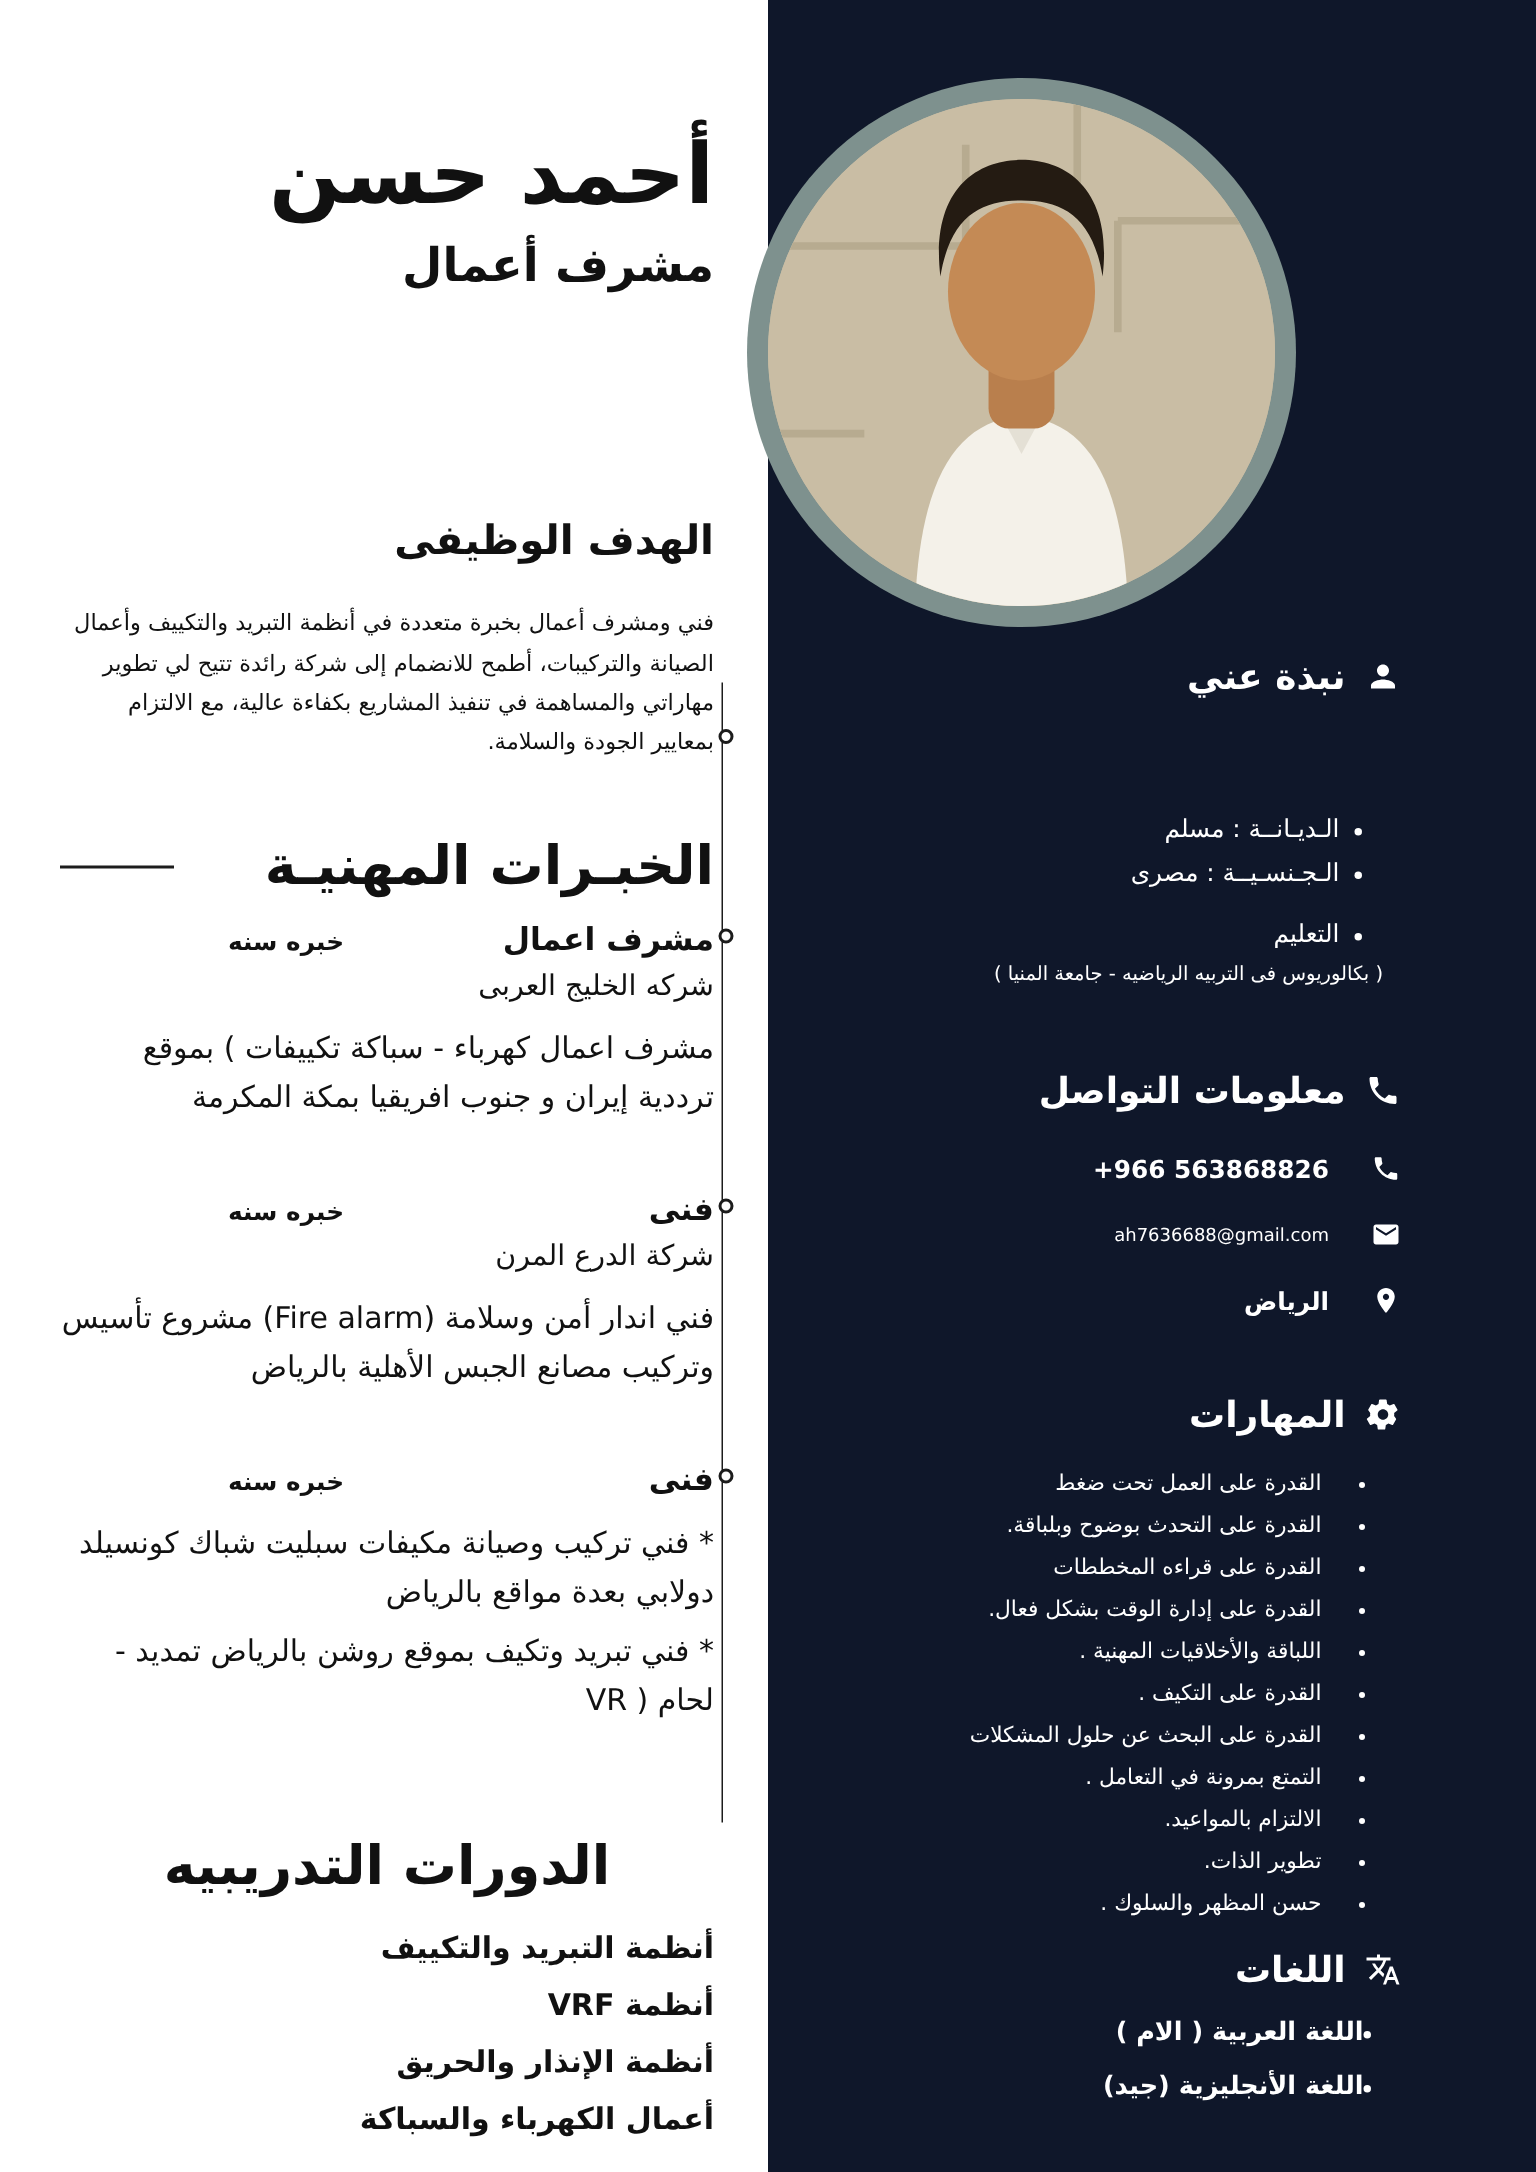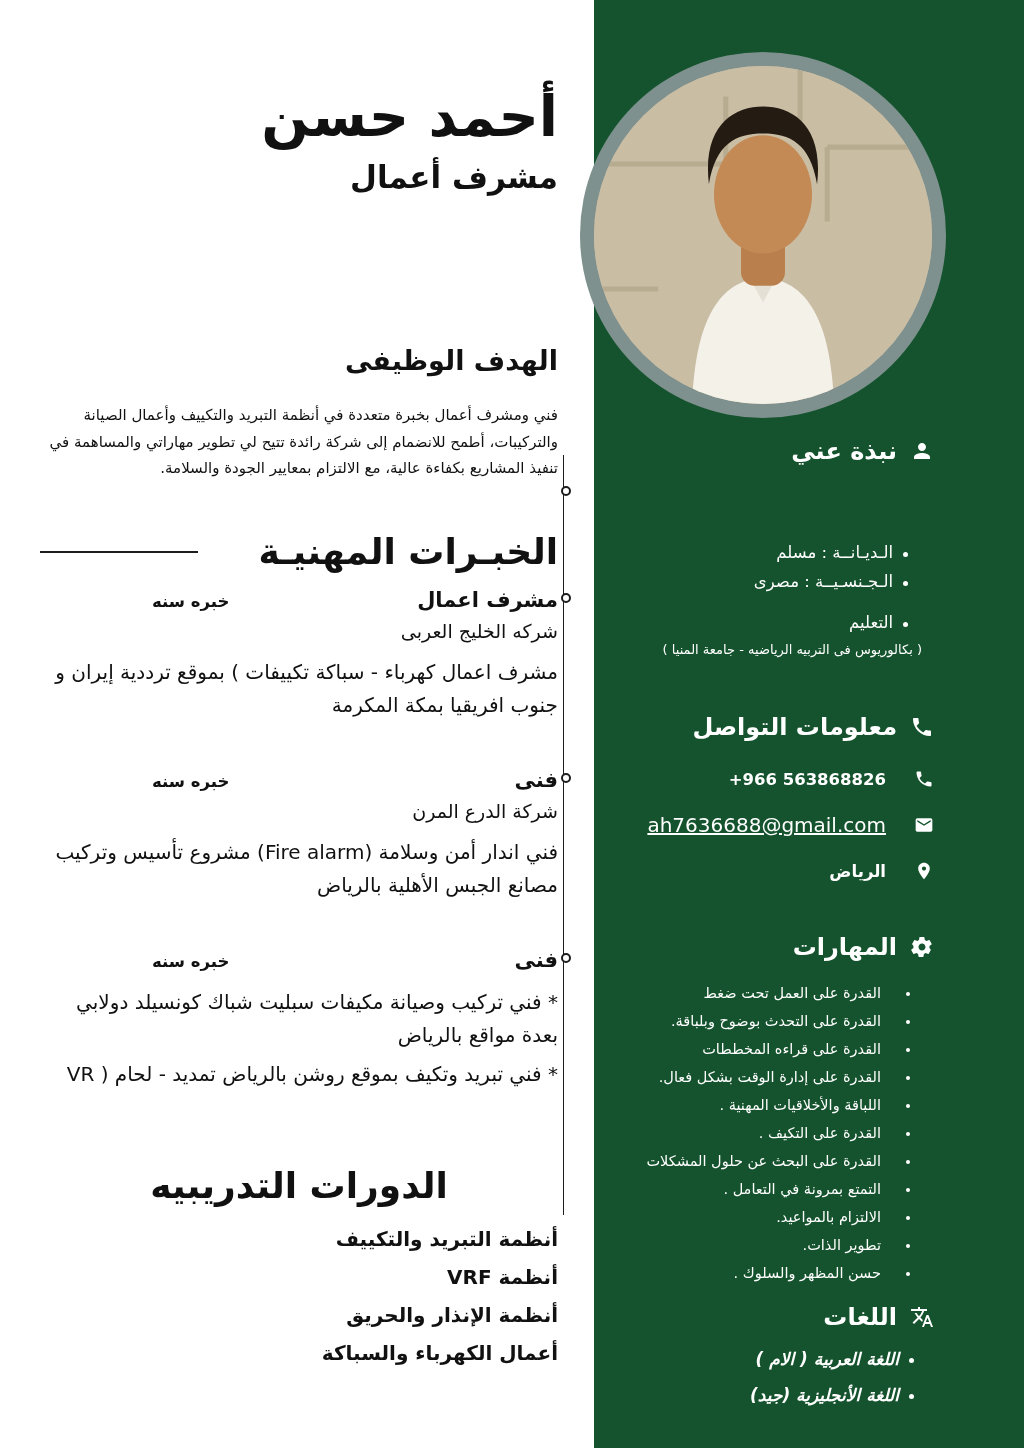--- a/index.html
+++ b/index.html
@@ -4,22 +4,22 @@
 <style>
   * { margin:0; padding:0; box-sizing:border-box; }
   body { font-family:"DejaVu Sans", sans-serif; background:#888; }
   .page {
     width:1024px; height:1448px; margin:0 auto;
     background:#ffffff; display:flex; direction:rtl; overflow:hidden; position:relative;
   }
 
   
   .sidebar {
-    width:430px; flex-shrink:0; height:100%;
-    background:#14532d; color:#ffffff; position:relative;
+    width:512px; flex-shrink:0; height:100%;
+    background:#0f172a; color:#ffffff; position:relative;
   }
   .photo-wrap { position:relative; height:425px; }
   .photo-ring {
     position:absolute; top:52px; left:-14px; width:366px; height:366px;
     border-radius:50%; background:#7e918e;
   }
   .photo { position:absolute; inset:14px; border-radius:50%; overflow:hidden; background:#c9bda4; }
   .photo svg { width:100%; height:100%; display:block; }
 
   .sx { padding:0 90px 0 42px; }
@@ -31,31 +31,31 @@
   .side-item { display:flex; align-items:flex-start; gap:10px; font-size:16.5px; margin-top:10px; }
   .side-item:first-child { margin-top:0; }
   .dot { width:5px; height:5px; border-radius:50%; background:#ffffff; margin-top:9px; flex-shrink:0; }
   .edu-item { margin-top:22px; }
   .edu-sub { font-size:13px; margin-top:10px; white-space:nowrap; margin-right:-14px; }
 
   .contact-header { margin-top:56px; }
   .contact-row { display:flex; align-items:center; gap:28px; margin-top:24px; font-size:16.5px; font-weight:bold; }
   .contact-row.first { margin-top:28px; }
   .contact-row svg { width:20px; height:20px; flex-shrink:0; fill:#ffffff; }
-  .contact-row .email-val { font-weight:400; font-size:20px;text-decoration:underline; }
+  .contact-row .email-val { font-weight:400; font-size:12px; }
   .ltr { direction:ltr; unicode-bidi:embed; }
 
   .skills-header { margin-top:52px; }
   .skills-list { margin-top:24px; padding-right:24px; }
   .skill-item { display:flex; align-items:flex-start; gap:25px; font-size:14.5px; margin-top:12px; }
   .skill-item .dot { width:4px; height:4px; margin-top:7px; }
 
   .lang-header { margin-top:22px; }
   .lang-list { margin-top:18px; padding-right:20px; }
-  .lang-item { display:flex; align-items:flex-start; gap:10px; font-size:17px; font-weight:600; margin-top:16px;font-style:italic; }
+  .lang-item { display:flex; align-items:flex-start; font-size:17px; font-weight:600; margin-top:16px; }
 
   
   .main { width:662px; padding:0 36px 0 40px; position:relative; color:#111111; }
   .name { font-size:56px; font-weight:bold; margin-top:85px; line-height:1.15; }
   .person-title { font-size:31px; font-weight:bold; margin-top:10px; }
 
   .obj-title { font-size:27px; font-weight:bold; margin-top:150px; }
   .obj-text { font-size:15px; line-height:1.75; margin-top:26px; text-align:right; position:relative; }
 
   .sec-row { display:flex; align-items:center; margin-top:50px; }

